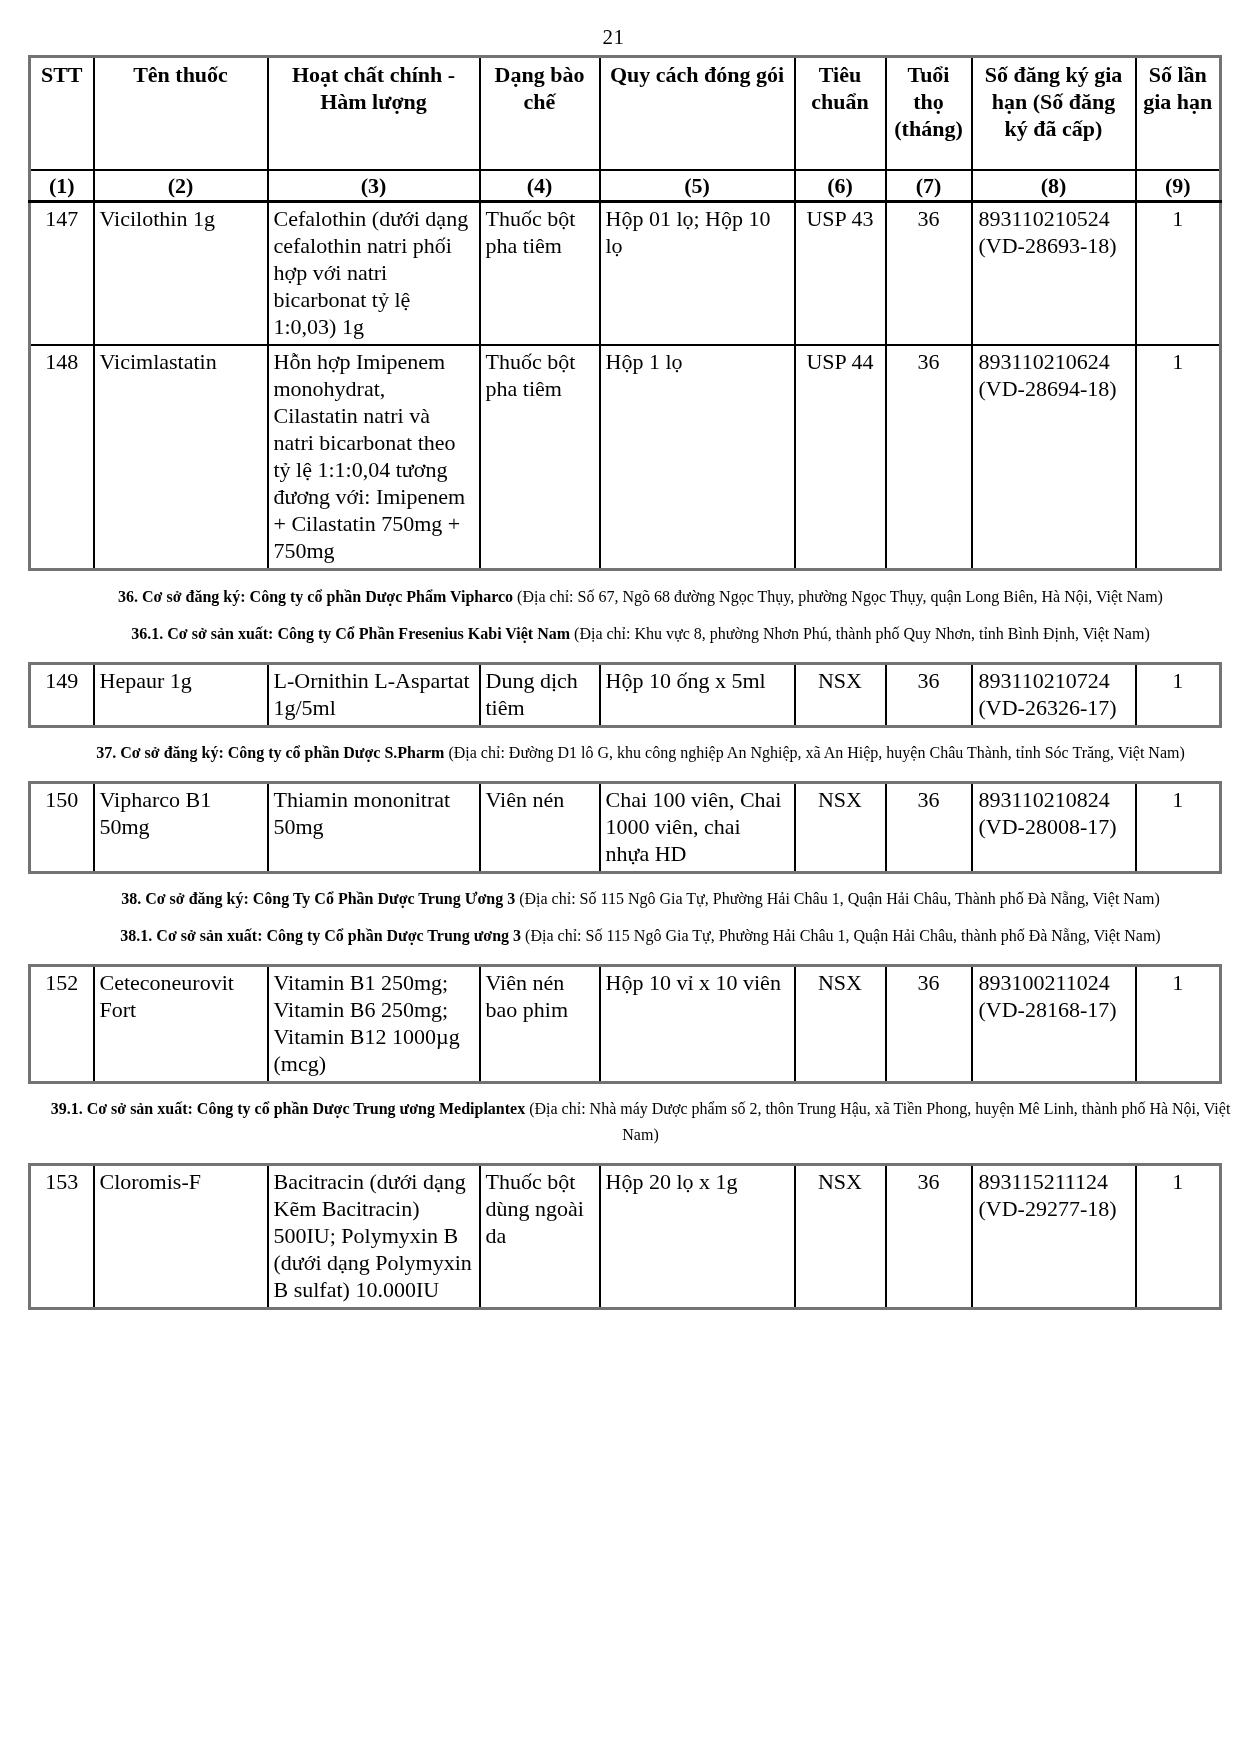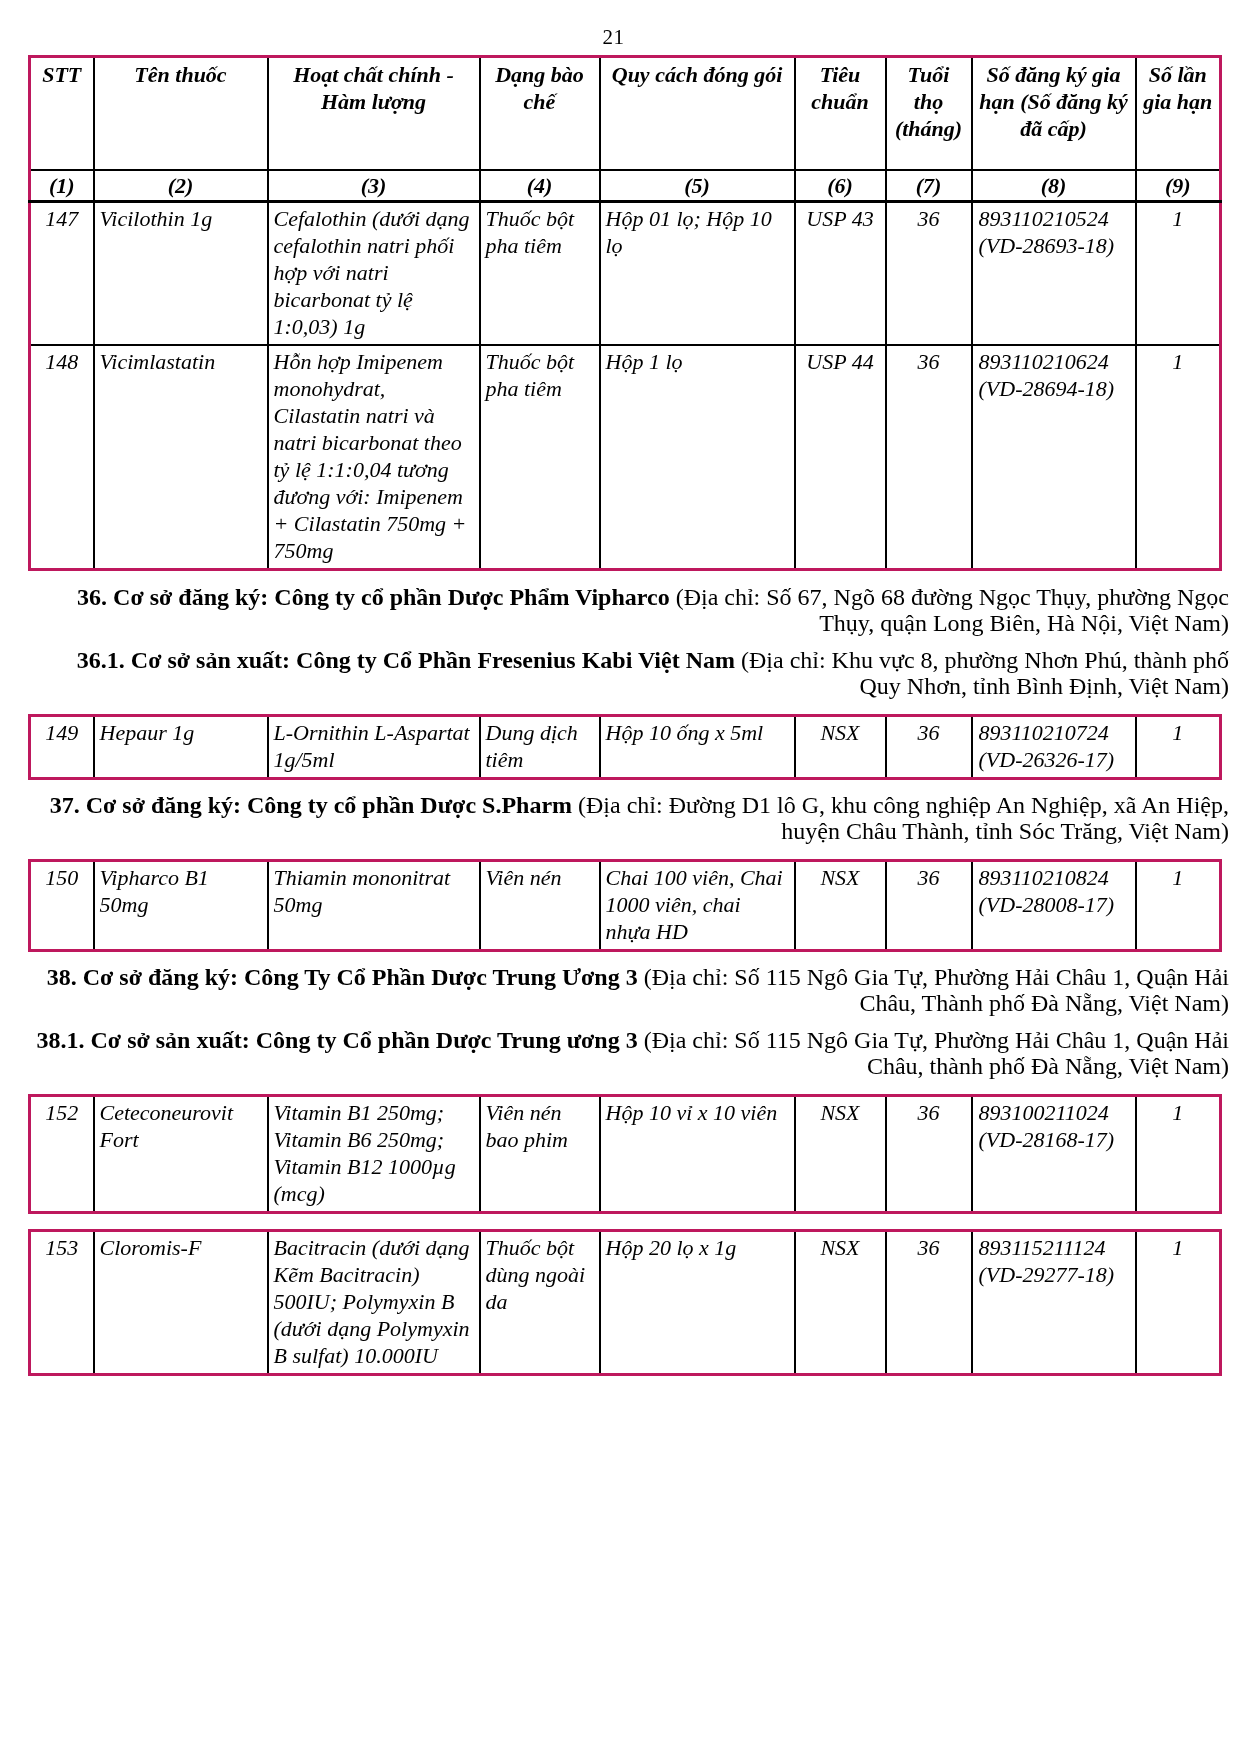--- a/index.html
+++ b/index.html
@@ -13,23 +13,22 @@
   }
   .sheet { padding: 26px 22px 0 28px; width: 1221px; }
   .pagenum {
     text-align: center; font-size: 21px; line-height: 22px;
     margin-bottom: 7px; letter-spacing: 0.5px;
   }
   table.doc-table {
     border-collapse: collapse;
     table-layout: fixed;
     width: 1191px;
-    border: 3px solid #be185d;
+    border: 3px solid #737373;
     margin: 0;
-    font-style: italic;
   }
   table.doc-table.mid { margin-top: 15px; margin-bottom: 12px; border-radius: 10px; }
   col.w0{width:64px} col.w1{width:174px} col.w2{width:212px}
   col.w3{width:120px} col.w4{width:195px} col.w5{width:91px}
   col.w6{width:86px} col.w7{width:164px} col.w8{width:85px}
   .doc-table th, .doc-table td {
     border: 2px solid #000;
     vertical-align: top;
     font-size: 22px;
     line-height: 27px;
@@ -40,24 +39,24 @@
   .doc-table thead th { font-weight: bold; text-align: center; padding-top: 3px; }
   .doc-table thead tr.colnames th { height: 113px; }
   .doc-table thead tr:last-child th { border-bottom: 3px solid #000; height: 32px; padding-top: 1px; padding-bottom: 1px; }
   .doc-table td { text-align: left; }
   .doc-table td:nth-child(1),
   .doc-table td:nth-child(6),
   .doc-table td:nth-child(7),
   .doc-table td:nth-child(9) { text-align: center; }
   .doc-table td:nth-child(8) { padding-left: 6px; }
   p.section {
-    font-size: 24px; line-height: 26px;
-    margin: 11px 0 0 8px;
+    font-size: 16px; line-height: 26px;
+    margin: 11px 0 0 16px;
     width: 1193px;
-    text-align: right;
+    text-align: center;
   }
   p.section b { font-weight: bold; }
   p.section.first-after-table { margin-top: 13px; }
 </style>
 </head>
 <body>
 
 <div class="sheet">
 
   <div class="pagenum">21</div>
@@ -206,20 +205,21 @@
           <td>Viên nén bao phim</td>
           <td>Hộp 10 vỉ x 10 viên</td>
           <td>NSX</td>
           <td>36</td>
           <td>893100211024 (VD-28168-17)</td>
           <td>1</td>
         </tr>
       </tbody>
   </table>
 
+  <p class="section"><b>39.1. Cơ sở sản xuất: Công ty cổ phần Dược Trung ương Mediplantex</b><span> (Địa chỉ: Nhà máy Dược phẩm số 2, thôn Trung Hậu, xã Tiền Phong, huyện Mê Linh, thành phố Hà Nội, Việt Nam)</span></p>
 
   <table class="doc-table mid">
     <colgroup>
       <col class="w0">
         <col class="w1">
         <col class="w2">
         <col class="w3">
         <col class="w4">
       <col class="w5">
         <col class="w6">

